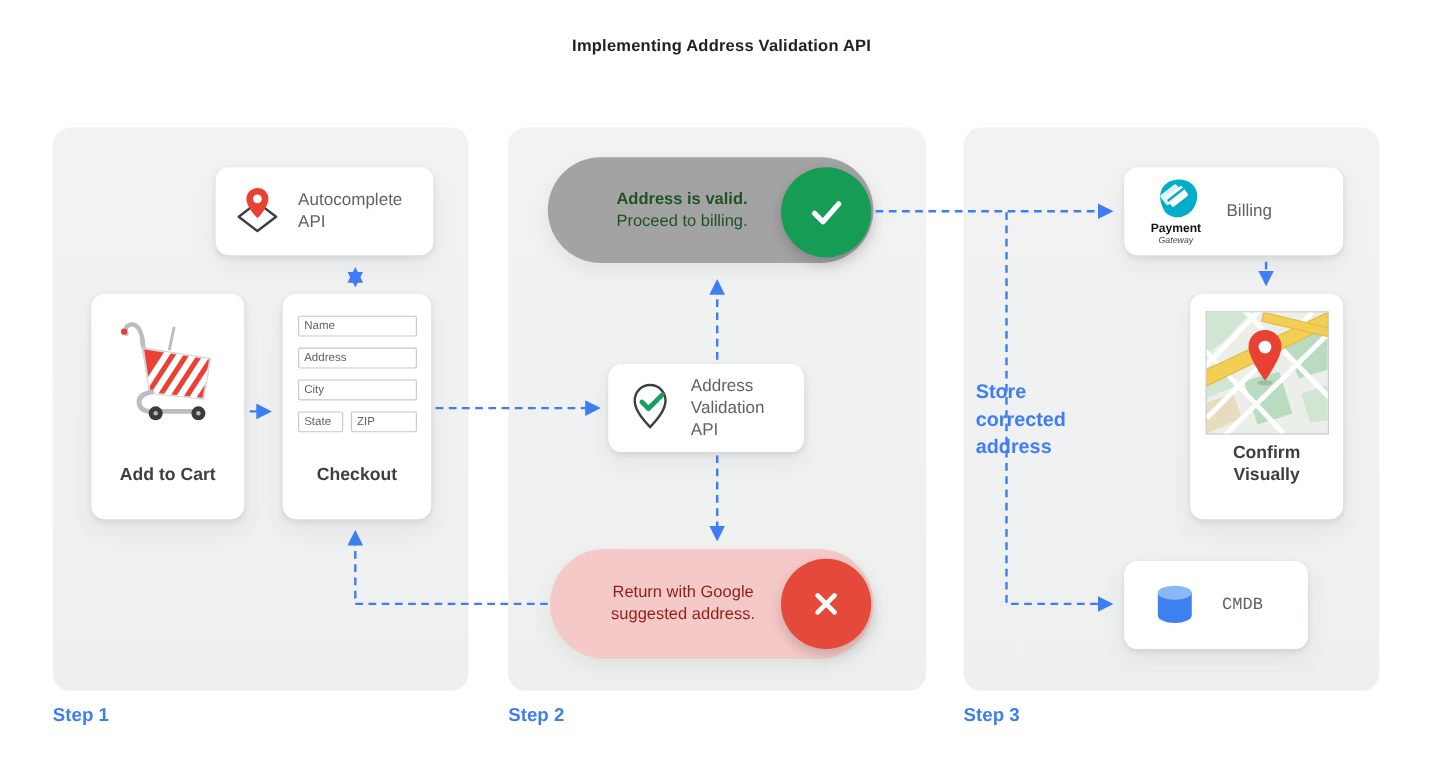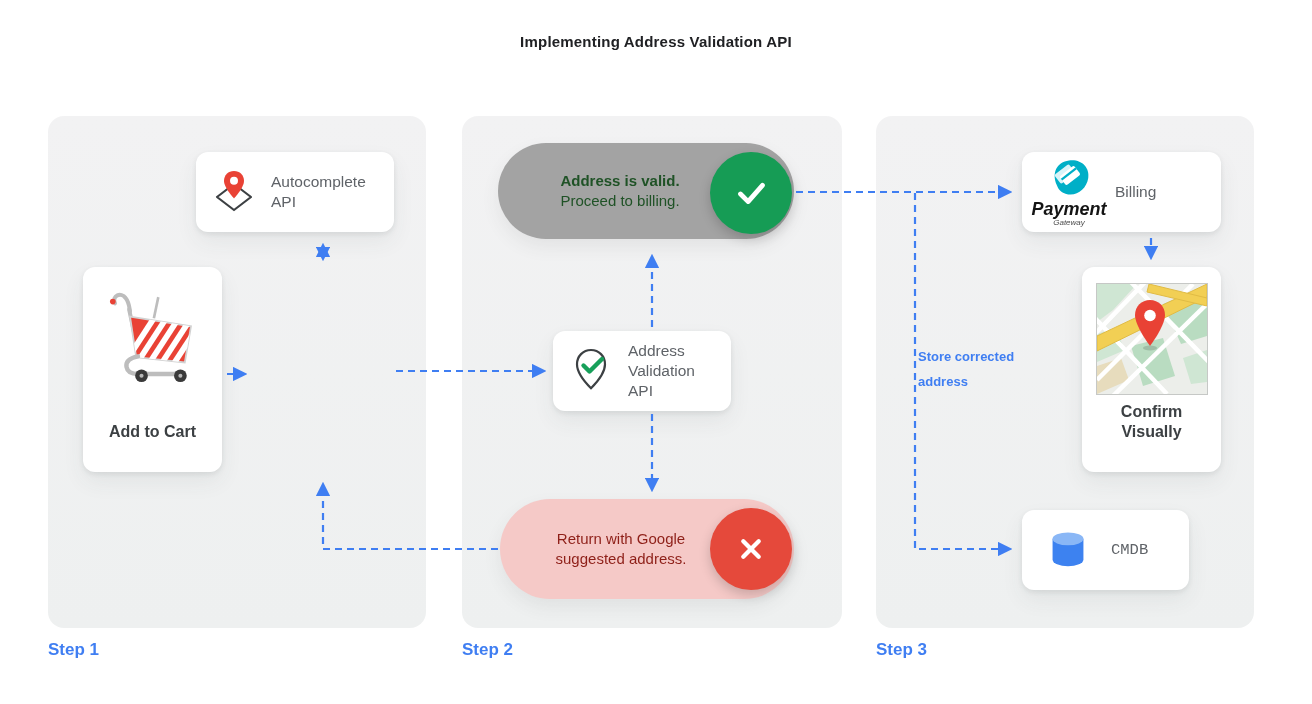--- a/index.html
+++ b/index.html
@@ -54,26 +54,26 @@
   .pill-title{font-weight:700;}
   .status-circle{
     position:absolute;top:9px;width:82px;height:82px;border-radius:50%;
     display:flex;align-items:center;justify-content:center;
     box-shadow:0 5px 12px rgba(0,0,0,.18);
   }
   #pill-valid .status-circle{left:212px;background:#169c55;}
   #pill-invalid .status-circle{left:210px;background:#e5493b;}
   
   .store-note{
-    position:absolute;left:918px;top:344px;width:100px;
-    font-size:13px;font-weight:700;color:#3f7ef2;line-height:25px;
+    position:absolute;left:887px;top:344px;width:100px;
+    font-size:18px;font-weight:700;color:#3f7ef2;line-height:25px;
   }
   
   .pg-logo{width:66px;display:flex;flex-direction:column;align-items:center;flex:none;}
-  .pg-title{font-size:18px;font-weight:700;font-style:italic;color:#141414;line-height:1;margin-top:1px;}
+  .pg-title{font-size:11px;font-weight:700;color:#141414;line-height:1;margin-top:1px;}
   .pg-sub{font-size:8px;font-style:italic;color:#4a4a4a;line-height:1.2;}
   
   .map-thumb{border:1px solid #c6c8c6;display:block;background:#eceeea;}
   #arrows{position:absolute;left:0;top:0;z-index:6;pointer-events:none;}
   .confirm-label{width:84px;}
 </style>
 </head>
 <body>
 
 <div id="canvas">
@@ -118,20 +118,32 @@
         <path d="M43 79 c-10 2-14 6-13 12 c1 6 7 8 13 8 h46" fill="none" stroke="#bdbdbd" stroke-width="5" stroke-linecap="round"></path>
         <circle cx="47" cy="101" r="7.2" fill="#3a3a3a"></circle>
           <circle cx="47" cy="101" r="2.3" fill="#b8b8b8"></circle>
         <circle cx="91" cy="101" r="7.2" fill="#3a3a3a"></circle>
           <circle cx="91" cy="101" r="2.3" fill="#b8b8b8"></circle>
       </svg>
     </span>
     <span class="card-label">Add to Cart</span>
   </div>
 
+  <div class="card tall-card" style="left:257px;top:267px;width:135px;height:205px;">
+    <div class="fields">
+      <div class="field">Name</div>
+      <div class="field">Address</div>
+      <div class="field">City</div>
+      <div class="field-row">
+        <div class="field field-state">State</div>
+        <div class="field field-zip">ZIP</div>
+      </div>
+    </div>
+    <span class="card-label">Checkout</span>
+  </div>
 
   <div class="pill" id="pill-valid">
     <div class="pill-text">
       <span class="pill-title">Address is valid.</span>
       <span>Proceed to billing.</span>
     </div>
     <div class="status-circle">
       <span style="display:flex;">
         <svg width="42" height="42" viewBox="0 0 44 44">
           <polyline points="11,23 19,31 34,14" fill="none" stroke="#fff" stroke-width="5" stroke-linecap="round" stroke-linejoin="round"></polyline>

